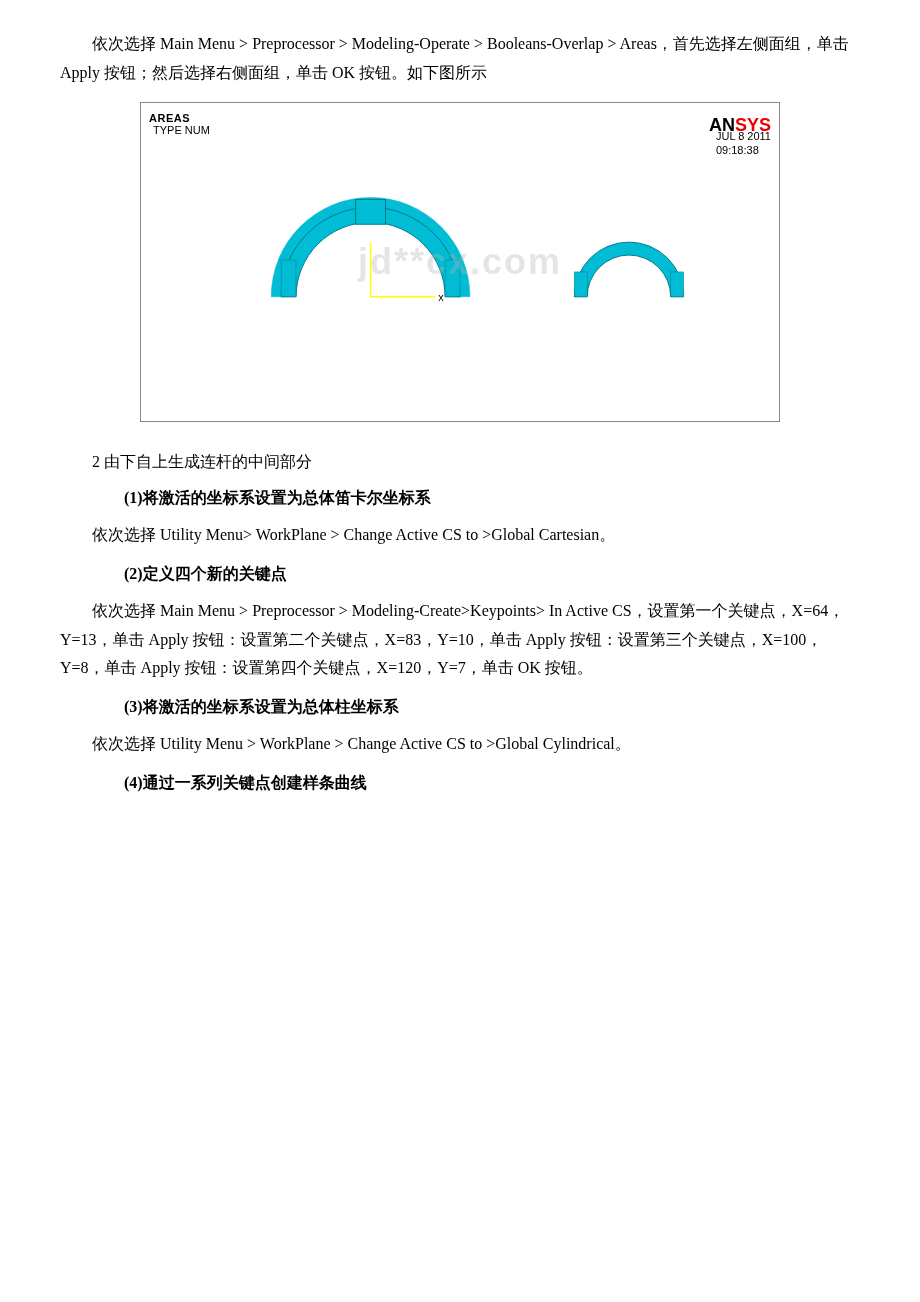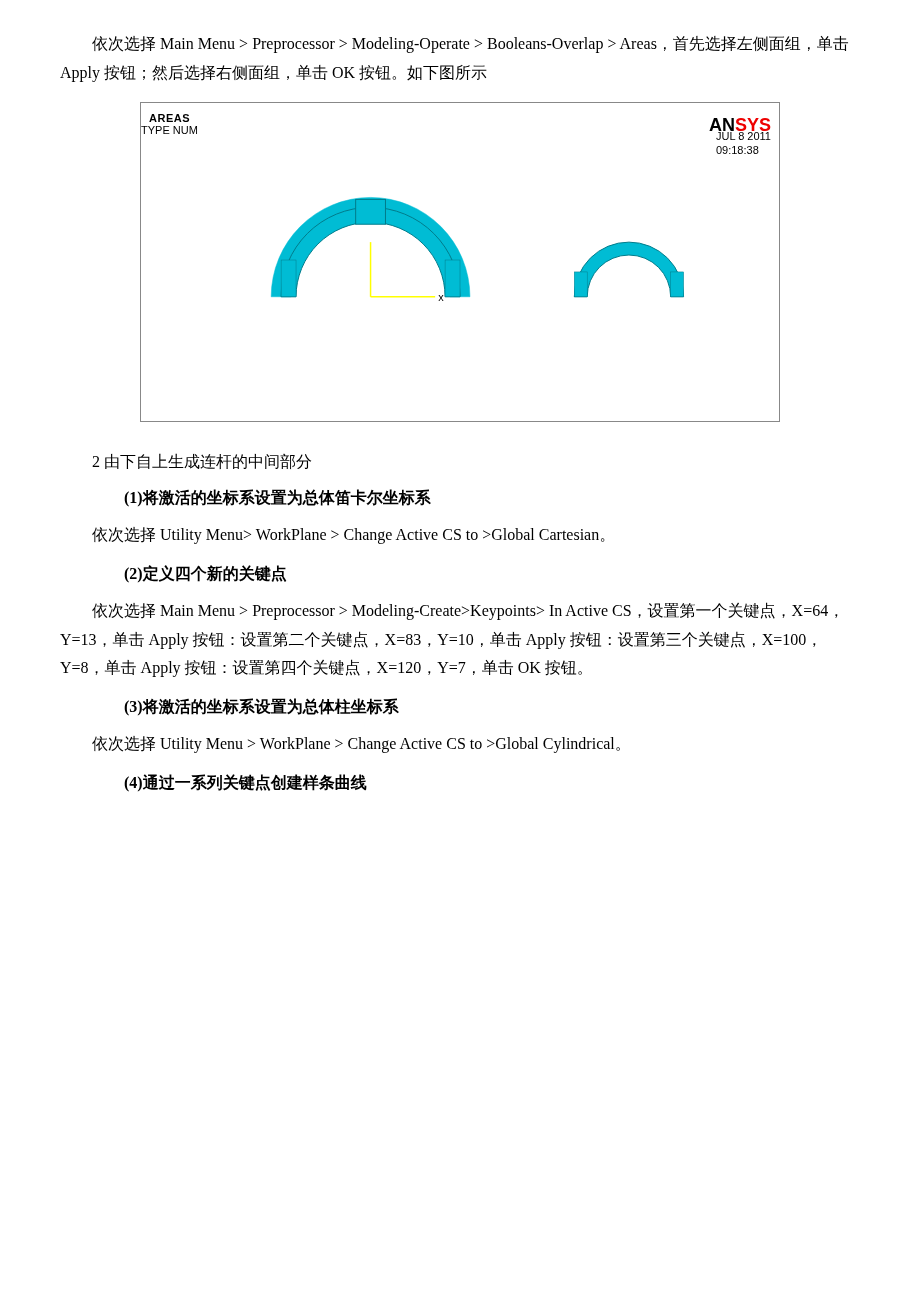--- a/index.html
+++ b/index.html
@@ -43,21 +43,21 @@
       left: 8px;
       font-size: 11px;
       font-family: Arial, sans-serif;
       color: #000;
       font-weight: bold;
       letter-spacing: 0.5px;
     }
     .diagram-label-typenum {
       position: absolute;
       top: 18px;
-      left: 0;
+      left: 12px;
       font-size: 11px;
       font-family: Arial, sans-serif;
       color: #000;
     }
     .ansys-logo {
       position: absolute;
       top: 6px;
       right: 8px;
       font-size: 18px;
       font-family: Arial, sans-serif;
@@ -152,20 +152,21 @@
       L 532 195
       A 42 42 0 0 0 448 195
       Z
     " fill="#00bcd4" stroke="#007b8a" stroke-width="1"></path>
 
     <rect x="435" y="170" width="13" height="25" fill="#00bcd4" stroke="#007b8a" stroke-width="0.5"></rect>
     <rect x="532" y="170" width="13" height="25" fill="#00bcd4" stroke="#007b8a" stroke-width="0.5"></rect>
 
   </svg>
 
+  <div class="watermark">jd**cx.com</div>
 </div>
 
 <p class="heading2">2 由下自上生成连杆的中间部分</p>
 
 <p class="heading3">(1)将激活的坐标系设置为总体笛卡尔坐标系</p>
 <p class="para">依次选择 Utility Menu&gt; WorkPlane &gt; Change Active CS to &gt;Global Cartesian。</p>
 
 <p class="heading3">(2)定义四个新的关键点</p>
 <p class="para">依次选择 Main Menu &gt; Preprocessor &gt; Modeling-Create&gt;Keypoints&gt; In Active CS，设置第一个关键点，X=64，Y=13，单击 Apply 按钮：设置第二个关键点，X=83，Y=10，单击 Apply 按钮：设置第三个关键点，X=100，Y=8，单击 Apply 按钮：设置第四个关键点，X=120，Y=7，单击 OK 按钮。</p>
 

